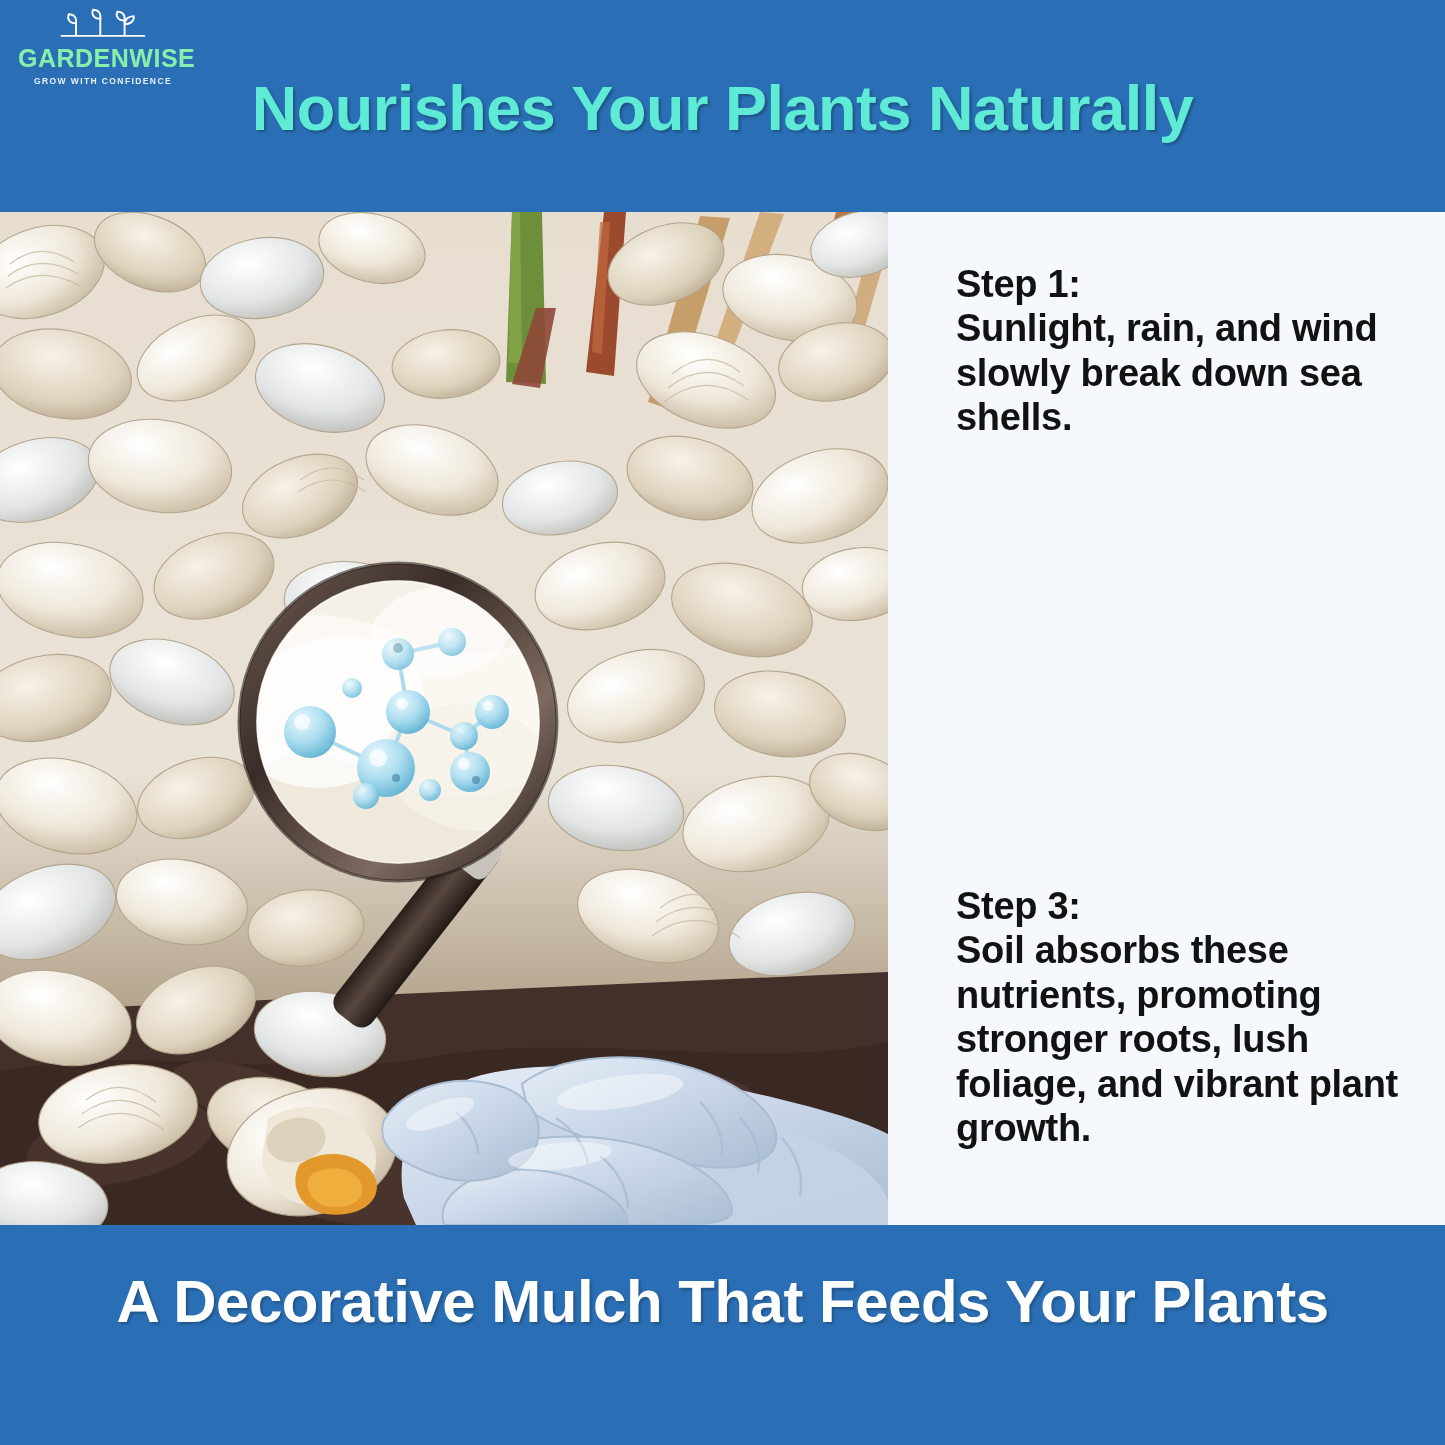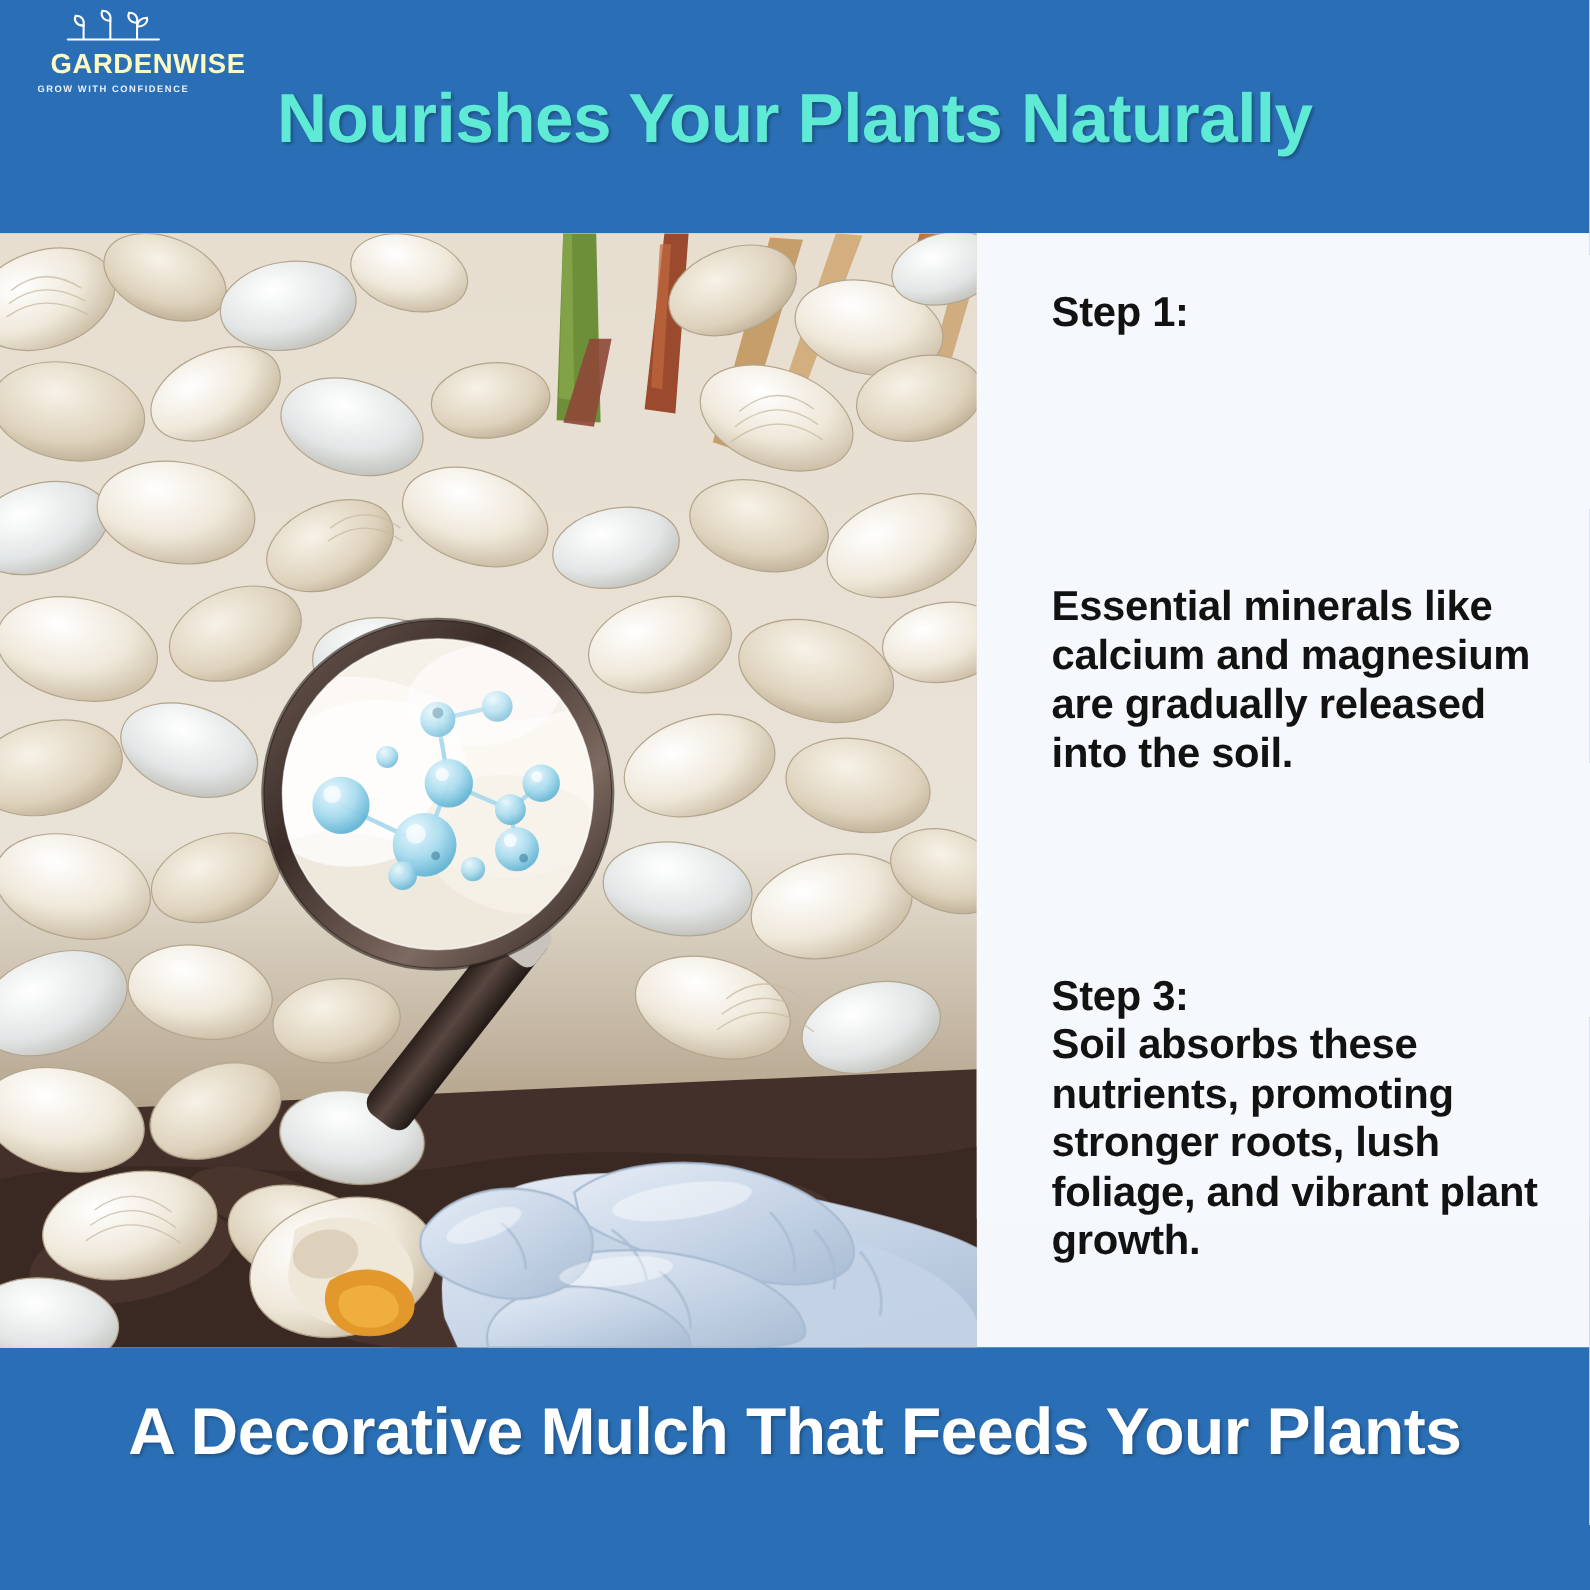--- a/index.html
+++ b/index.html
@@ -31,22 +31,21 @@
     text-align: center;
     color: #ffffff;
   }
   .logo-mark { display: block; height: 36px; margin: 0 auto 2px auto; }
   .logo-word {
     font-family: "Liberation Sans", sans-serif;
     font-weight: 700;
     font-size: 25px;
     letter-spacing: 0.5px;
     line-height: 1;
-    color: #fef9c3;
-    margin-left: 28px;
+    color: #86efac;
   }
   .logo-tag {
     font-family: "Liberation Sans", sans-serif;
     font-weight: 700;
     font-size: 8.5px;
     letter-spacing: 1.4px;
     margin-top: 5px;
     color: #e8f0f8;
   }
   .header-title {
@@ -413,24 +412,24 @@
             <ellipse cx="440" cy="902" rx="36" ry="12" transform="rotate(-20 440 902)"></ellipse>
           </g>
         </g>
       </svg>
     </div>
 
     <div class="steps-panel">
 
       <div class="step step-1">
         <span class="step-head">Step 1:</span>
+        <span class="step-body">Sunlight, rain, and wind slowly break down sea shells.</span>
       </div>
 
       <div class="step step-2">
-        <span class="step-body">Essential minerals like calcium and magnesium are gradually released into the soil.</span>
       </div>
 
       <div class="step step-3">
         <span class="step-head">Step 3:</span>
         <span class="step-body">Soil absorbs these nutrients, promoting stronger roots, lush foliage, and vibrant plant growth.</span>
       </div>
 
     </div>
   </div>
 

